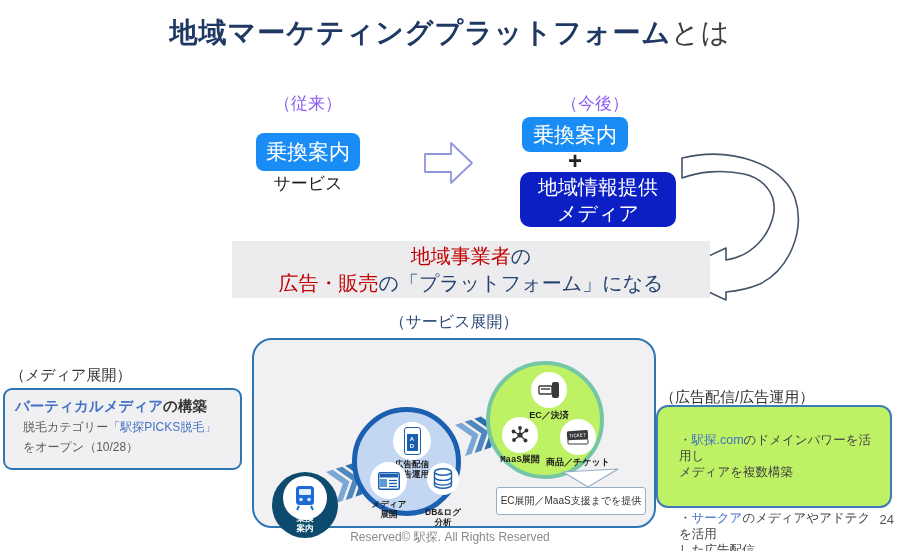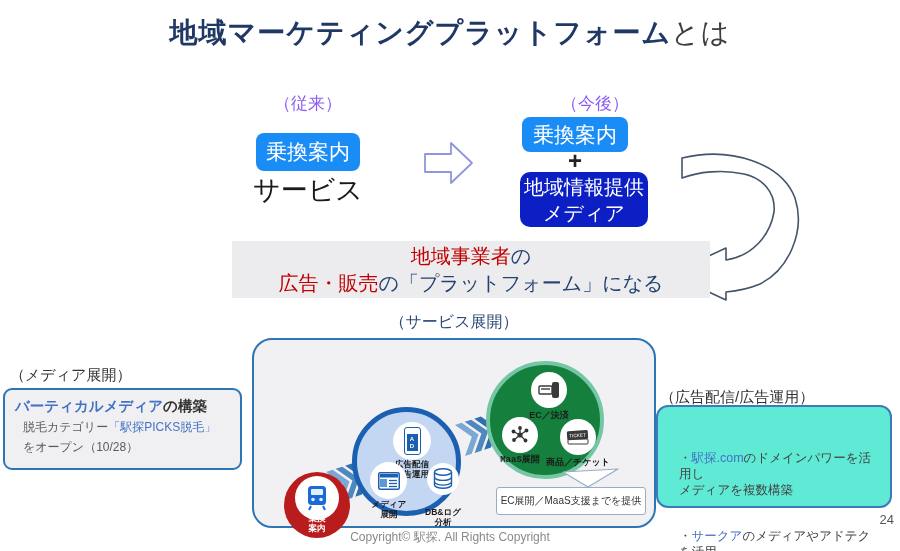--- a/index.html
+++ b/index.html
@@ -19,77 +19,77 @@
 
   .statement{left:203px;top:241px;width:478px;height:57px;background:#ececef;
              font-size:20px;line-height:27px;padding-top:2px;box-sizing:border-box;margin-left:29px;}
   .statement .em{color:#c00000;}
   .statement .rest{color:#24426e;}
 
   .svc-heading{left:252px;top:312px;width:404px;font-size:16px;color:#2b4a78;}
   .svc-box{left:252px;top:338px;width:404px;height:190px;background:#f1f1f4;
            border:2px solid #2e75b6;border-radius:20px;box-sizing:border-box;}
 
-  .train-circle{left:284px;top:472px;width:66px;height:66px;border-radius:50%;background:#b91c1c;}
+  .train-circle{left:272px;top:472px;width:66px;height:66px;border-radius:50%;background:#0c4a6e;}
   .train-inner{left:11px;top:4px;width:44px;height:44px;border-radius:50%;background:#fff;
                display:flex;align-items:center;justify-content:center;}
   .train-label{left:0;bottom:5px;width:66px;color:#fff;font-size:8.5px;font-weight:bold;line-height:9.5px;}
 
   .blue-circle{left:352px;top:407px;width:109px;height:109px;border-radius:50%;
                background:#c3d6f2;border:5px solid #1b5fb0;box-sizing:border-box;}
   .green-circle{left:486px;top:361px;width:118px;height:118px;border-radius:50%;
-                background:#15803d;border:4px solid #74c6a4;box-sizing:border-box;}
+                background:#bef264;border:4px solid #74c6a4;box-sizing:border-box;}
   .mini{border-radius:50%;background:#fff;display:flex;align-items:center;justify-content:center;}
   .mini-label{font-size:8.5px;font-weight:bold;color:#1a1a1a;line-height:9.5px;}
   .g-label{font-size:9px;font-weight:bold;color:#1a1a1a;line-height:10px;}
 
   .phone{width:17px;height:28px;border:1.5px solid #1b5fb0;border-radius:3px;background:#fff;
          display:flex;align-items:flex-end;justify-content:center;box-sizing:border-box;}
   .phone-screen{width:11px;height:17px;background:#1b5fb0;margin-bottom:3px;color:#fff;
                 font-size:6px;font-weight:bold;line-height:7px;text-align:center;padding-top:2px;box-sizing:border-box;}
 
   .callout{left:496px;top:487px;width:148px;height:26px;background:#fff;border:1.5px solid #94aec8;
            border-radius:3px;font-size:10px;color:#333;display:flex;align-items:center;justify-content:center;}
 
   .side-heading{font-size:15px;color:#333;}
   .media-box{left:3px;top:388px;width:239px;height:82px;background:#f0f0f2;border:2px solid #2e75b6;
              border-radius:9px;box-sizing:border-box;padding:7px 10px;}
   .media-l1{font-size:14.5px;font-weight:bold;}
   .media-l2,.media-l3{font-size:12px;color:#5a5a5a;margin-left:8px;margin-top:3px;}
   .link{color:#4472c4;}
 
-  .ads-box{left:656px;top:405px;width:236px;height:103px;background:#5eead4;border:2px solid #3f7ab8;
-           border-radius:12px;box-sizing:border-box;padding:27px 8px;}
+  .ads-box{left:656px;top:405px;width:236px;height:103px;background:#bef264;border:2px solid #3f7ab8;
+           border-radius:12px;box-sizing:border-box;padding:9px 8px;}
   .bullet{font-size:12.5px;color:#444;line-height:16px;padding-left:13px;text-indent:-13px;}
   .bullet+.bullet{margin-top:14px;}
 
   .copyright{left:0;top:529px;width:900px;font-size:12px;color:#8a8a8a;}
   .page-num{left:860px;top:512px;width:34px;font-size:13px;color:#555;text-align:right;}
 </style>
 </head>
 <body>
 
 <div class="slide">
 
   <div class="abs ctr page-title">
     <span class="t-main">地域マーケティングプラットフォーム</span><span class="t-suffix">とは</span>
   </div>
 
   <div class="abs ctr stage-label" style="left:250px;top:92px;width:116px;">（従来）</div>
   <div class="abs btn-blue" style="left:256px;top:133px;width:104px;height:38px;font-size:21px;">乗換案内</div>
-  <div class="abs ctr" style="left:250px;top:172px;width:116px;font-size:27px;color:#1a1a1a;">サービス</div>
+  <div class="abs ctr" style="left:250px;top:172px;width:116px;font-size:17px;color:#1a1a1a;">サービス</div>
 
   <svg class="abs" style="left:424px;top:141px;" width="50" height="44" viewBox="0 0 50 44">
     <path d="M1,13 L27,13 L27,2 L48,22 L27,42 L27,31 L1,31 Z" fill="#fff" stroke="#8f96dd" stroke-width="1.8" stroke-linejoin="round"></path>
   </svg>
 
   <div class="abs ctr stage-label" style="left:537px;top:92px;width:116px;">（今後）</div>
   <div class="abs btn-blue" style="left:522px;top:117px;width:106px;height:35px;font-size:21px;">乗換案内</div>
   <div class="abs ctr" style="left:551px;top:147px;width:48px;font-size:24px;font-weight:bold;color:#222;">+</div>
-  <div class="abs btn-deep ws ctr" style="left:520px;top:172px;width:128px;height:55px;font-size:20px;">地域情報提供
+  <div class="abs btn-deep ws ctr" style="left:520px;top:172px;width:156px;height:55px;font-size:20px;">地域情報提供
 メディア</div>
 
   <svg class="abs" style="left:668px;top:152px;" width="150" height="158" viewBox="0 0 150 158">
     <path d="M14,6 C64,-6 114,12 127,46 C138,80 120,118 92,132 C80,137 70,139 58,140 L58,148 L2,122 L58,96 L58,108 C84,104 102,84 106,60 C108,40 94,26 76,22 C54,17 30,20 14,26 Z" fill="#fff" stroke="#44546a" stroke-width="1.6" stroke-linejoin="round"></path>
   </svg>
 
   <div class="abs ctr statement">
     <div>
       <span class="em">地域事業者</span><span class="rest">の</span>
     </div>
@@ -222,16 +222,16 @@
     <div class="bullet ws">
       <span>・</span><span class="link">駅探.com</span><span>のドメインパワーを活用し
 メディアを複数構築</span>
     </div>
     <div class="bullet ws">
       <span>・</span><span class="link">サークア</span><span>のメディアやアドテクを活用
 した広告配信</span>
     </div>
   </div>
 
-  <div class="abs ctr copyright">Copyright© 駅探. All Rights Copyright</div>
+  <div class="abs ctr copyright">Reserved© 駅探. All Rights Reserved</div>
   <div class="abs page-num">24</div>
 
 </div>
 
 </body></html>

